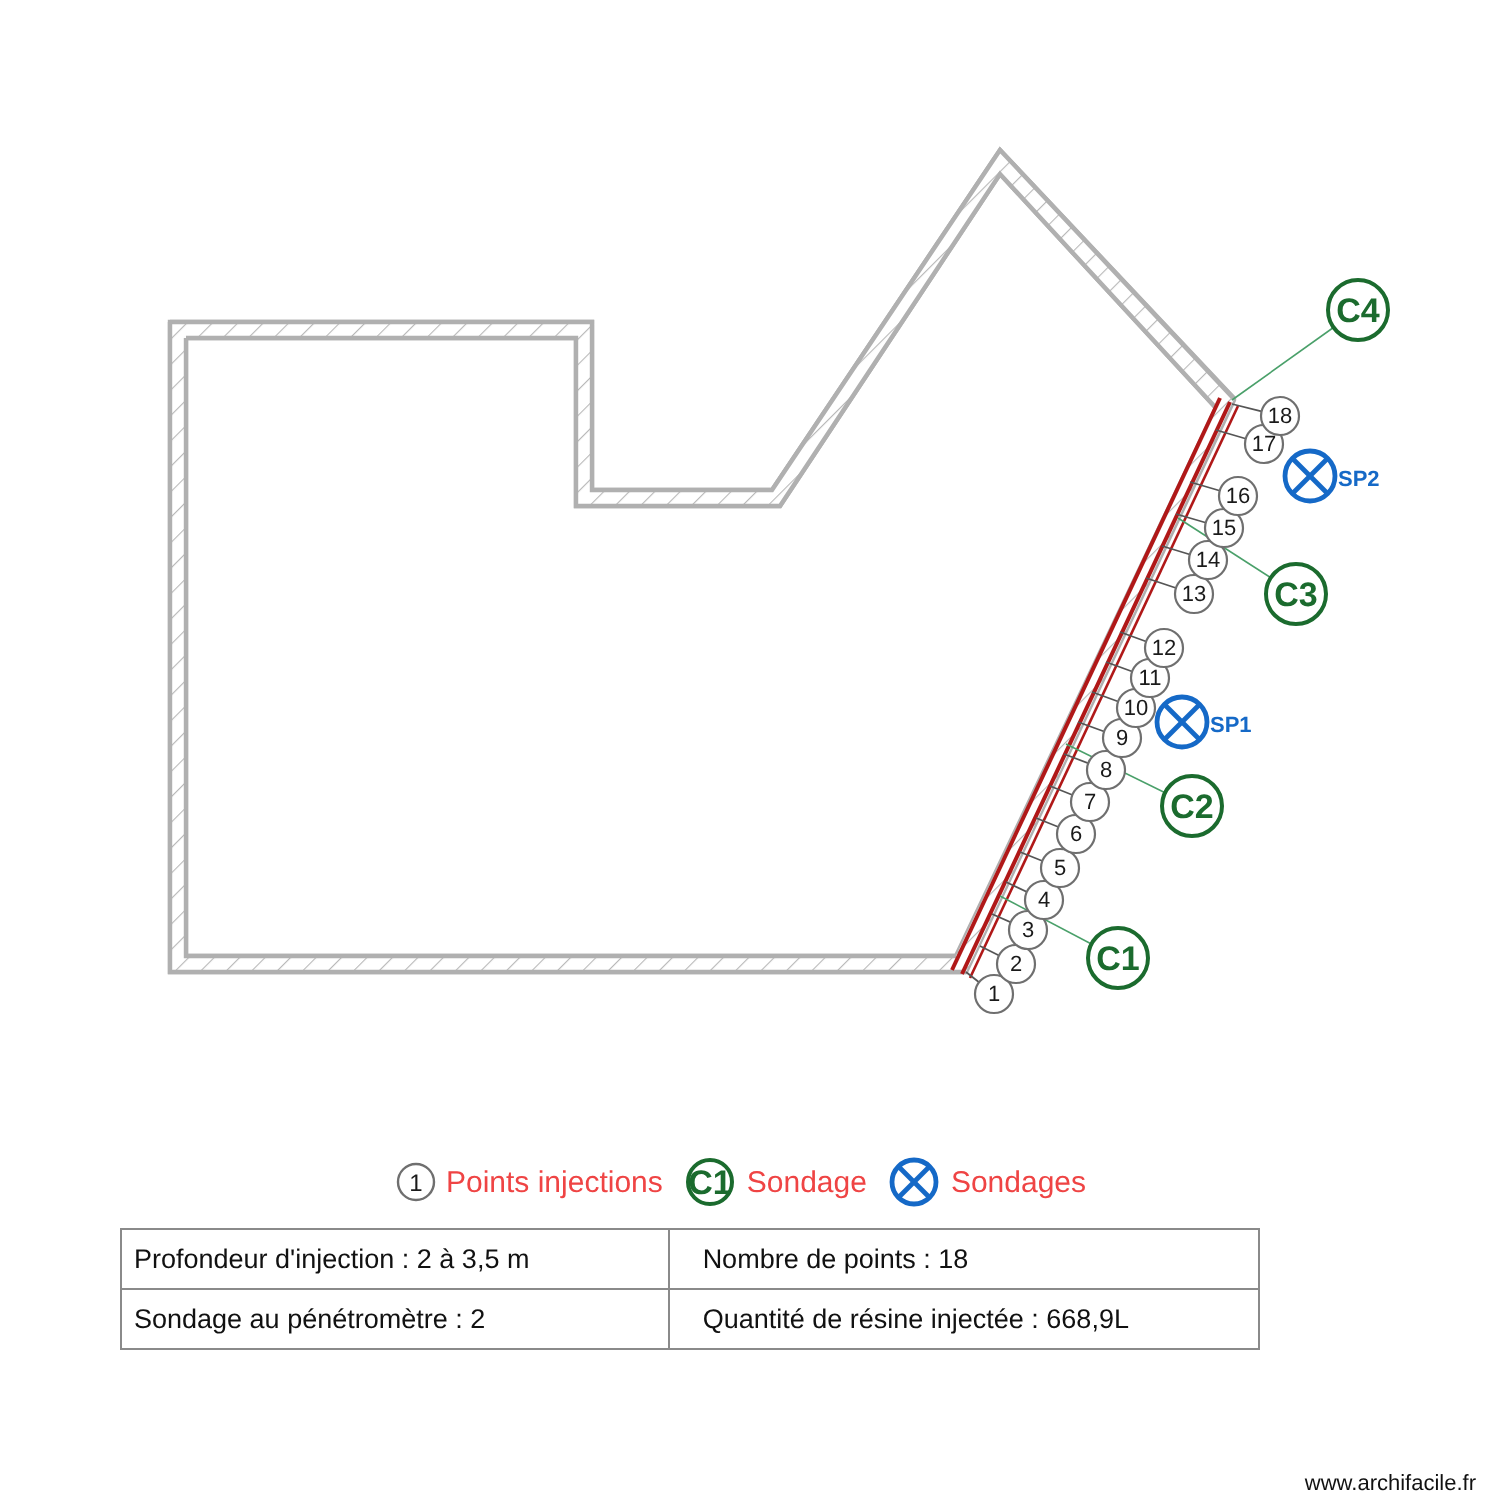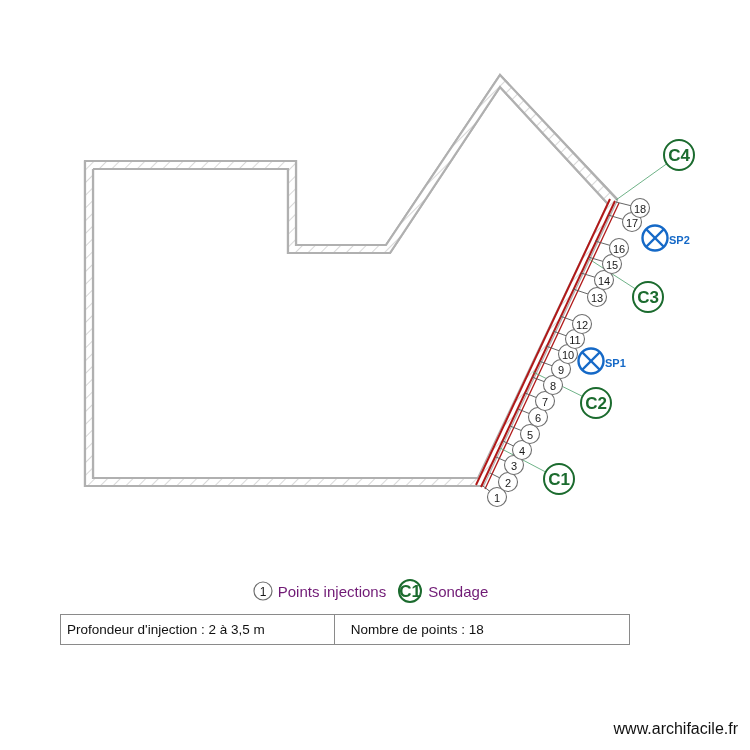--- a/index.html
+++ b/index.html
@@ -33,21 +33,21 @@
     gap: 0px;
   }
   .legend-item {
     display: flex;
     align-items: center;
     gap: 4px;
     margin-right: 10px;
   }
   .legend-label {
     font-size: 15px;
-    color: #701a75;
+    color: #ef4444;
     white-space: nowrap;
   }
   .info-table {
     position: absolute;
     left: 60px;
     top: 614px;
     width: 570px;
     border-collapse: collapse;
   }
   .info-table td {
@@ -56,22 +56,22 @@
     color: #111111;
     padding: 4px 6px 5px 6px;
     height: 20px;
     vertical-align: middle;
   }
   .info-table td.col-left { width: 278px; }
   .info-table td.col-right { width: 292px; padding-left: 16px; }
   .footer-url {
     position: absolute;
     right: 12px;
-    top: 720px;
-    font-size: 16px;
+    top: 736px;
+    font-size: 11px;
     color: #111111;
   }
   .pt-label {
     font-size: 11px;
     fill: #1a1a1a;
     text-anchor: middle;
     dominant-baseline: central;
     font-family: "Liberation Sans", sans-serif;
   }
   .cap-label {
@@ -274,24 +274,36 @@
     </svg>
     <span class="legend-label">Points injections</span>
   </div>
   <div class="legend-item">
     <svg width="28" height="28" viewBox="0 0 28 28">
       <circle cx="14" cy="14" r="11" fill="#ffffff" stroke="#1b6b2e" stroke-width="2"></circle>
       <text class="cap-label" x="14" y="14.5">C1</text>
     </svg>
     <span class="legend-label">Sondage</span>
   </div>
+  <div class="legend-item">
+    <svg width="28" height="28" viewBox="0 0 28 28">
+      <circle cx="14" cy="14" r="11" fill="#ffffff" stroke="#1569c7" stroke-width="2.4"></circle>
+      <line x1="6.5" y1="6.5" x2="21.5" y2="21.5" stroke="#1569c7" stroke-width="2.4"></line>
+      <line x1="21.5" y1="6.5" x2="6.5" y2="21.5" stroke="#1569c7" stroke-width="2.4"></line>
+    </svg>
+    <span class="legend-label">Sondages</span>
+  </div>
 </div>
 
 <table class="info-table">
   <tbody id="info-table-body">
       <tr>
         <td class="col-left">Profondeur d'injection : 2 à 3,5 m</td>
         <td class="col-right">Nombre de points : 18</td>
       </tr>
+      <tr>
+        <td class="col-left">Sondage au pénétromètre : 2</td>
+        <td class="col-right">Quantité de résine injectée : 668,9L</td>
+      </tr>
     </tbody>
 </table>
 
 <div class="footer-url">www.archifacile.fr</div>
 
 </body></html>

